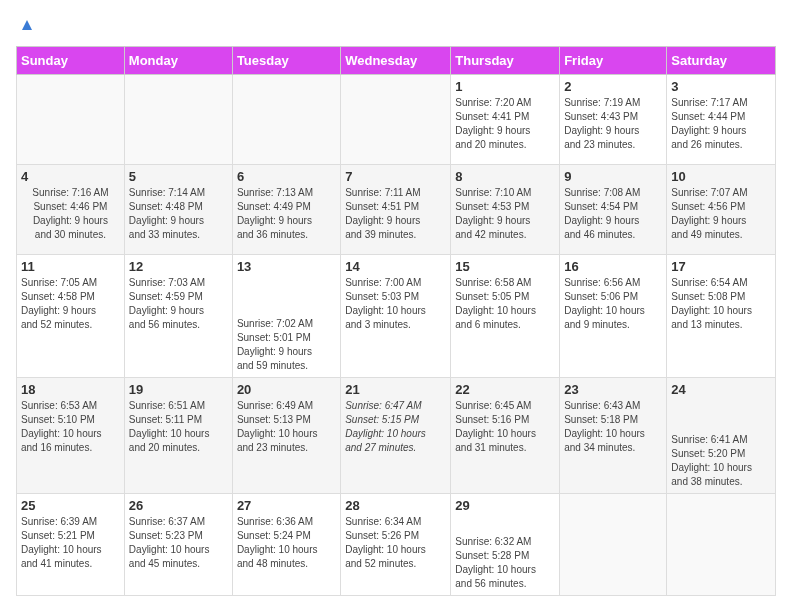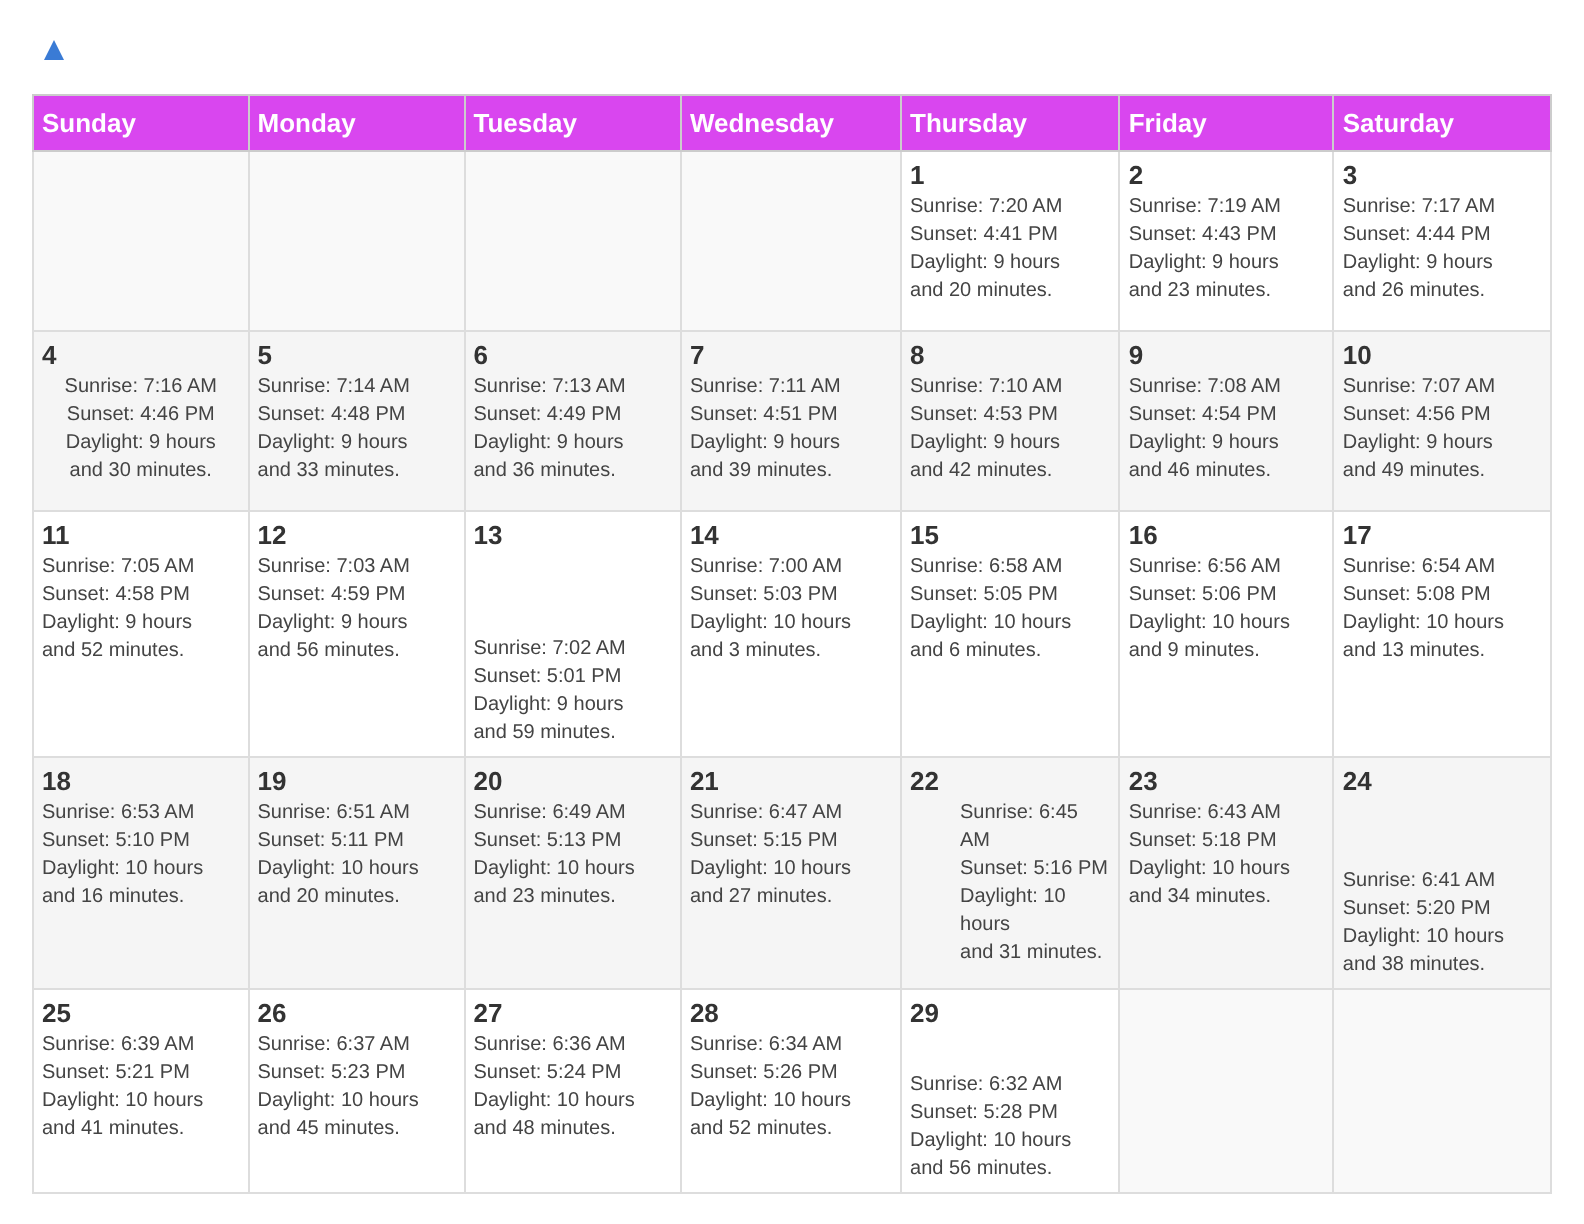--- a/index.html
+++ b/index.html
@@ -279,28 +279,28 @@
         </td>
         <td>
           <span class="day-number">20</span>
           <div class="day-info" style="white-space: pre-line;">Sunrise: 6:49 AM
 Sunset: 5:13 PM
 Daylight: 10 hours
 and 23 minutes.</div>
         </td>
         <td>
           <span class="day-number">21</span>
-          <div class="day-info" style="white-space: pre-line;">Sunrise: 6:47 AM
+          <div class="day-info" style="white-space: pre-line; font-style: italic;">Sunrise: 6:47 AM
 Sunset: 5:15 PM
 Daylight: 10 hours
 and 27 minutes.</div>
         </td>
         <td>
           <span class="day-number">22</span>
-          <div class="day-info" style="white-space: pre-line; margin-left: 25px;">Sunrise: 6:45 AM
+          <div class="day-info" style="white-space: pre-line;">Sunrise: 6:45 AM
 Sunset: 5:16 PM
 Daylight: 10 hours
 and 31 minutes.</div>
         </td>
         <td>
           <span class="day-number">23</span>
           <div class="day-info" style="white-space: pre-line;">Sunrise: 6:43 AM
 Sunset: 5:18 PM
 Daylight: 10 hours
 and 34 minutes.</div>

